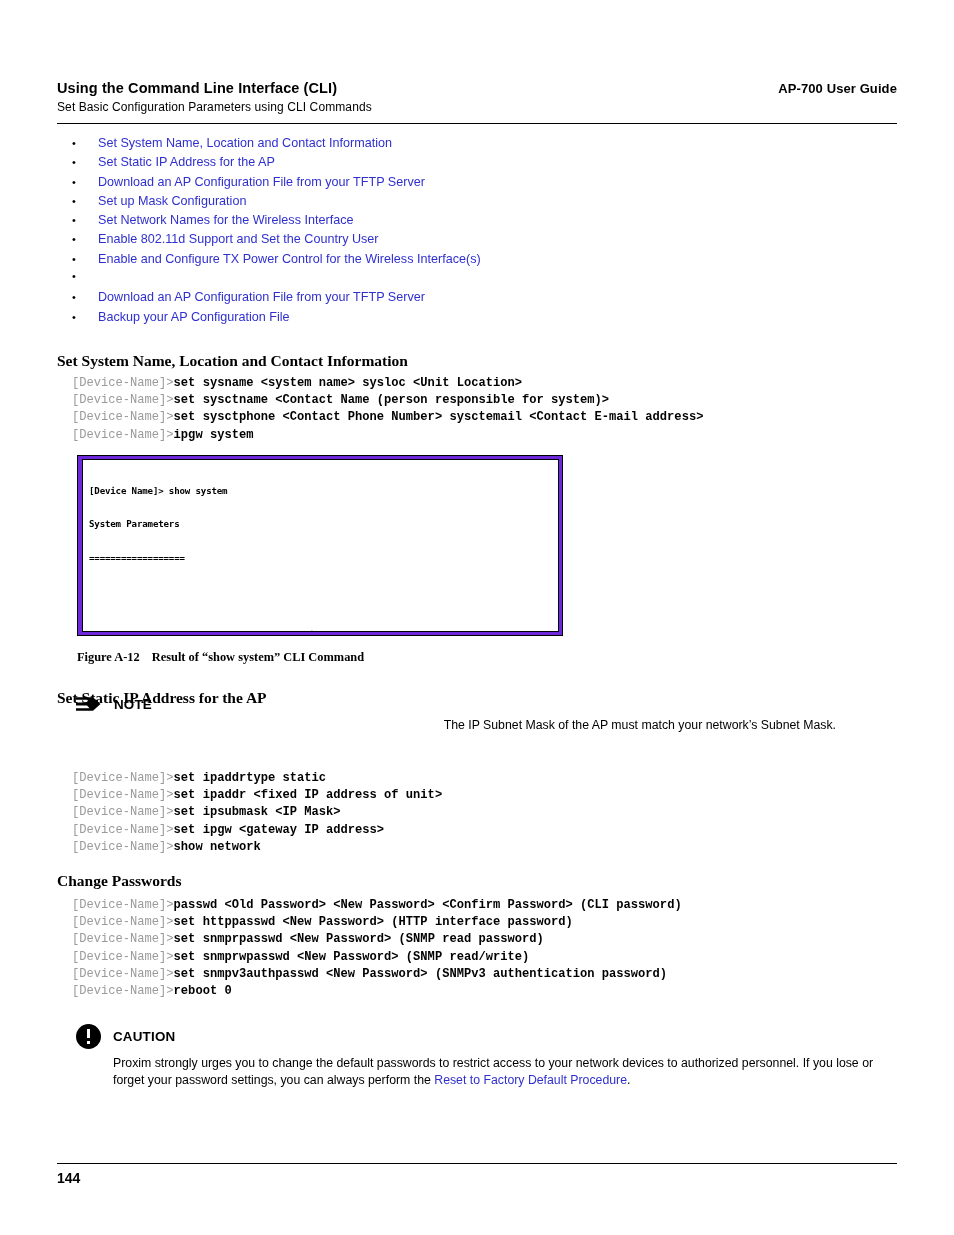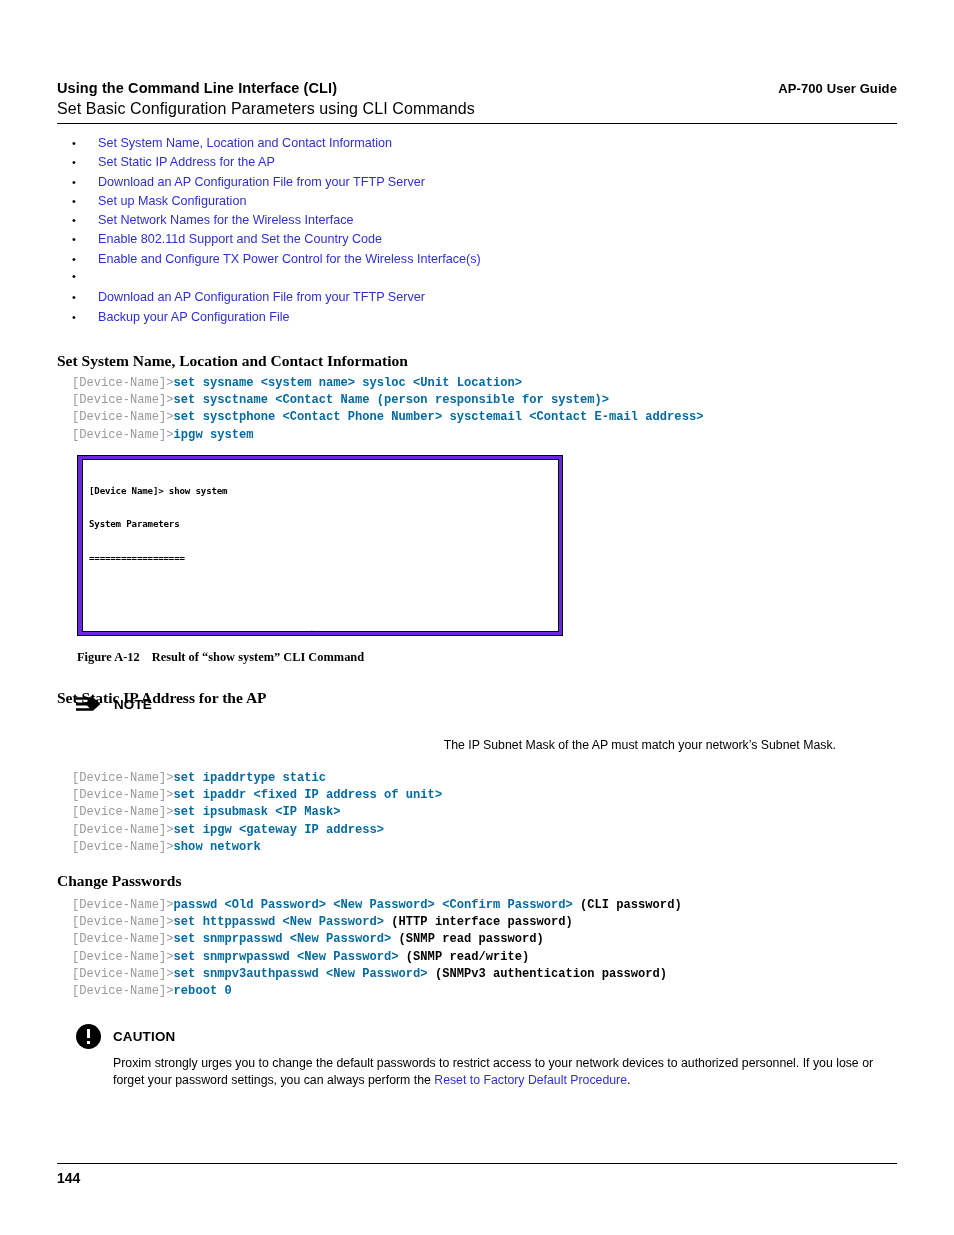--- a/index.html
+++ b/index.html
@@ -39,21 +39,21 @@
     font-size: 14.5px;
     font-weight: bold;
     letter-spacing: 0.1px;
   }
   .hdr-right-title {
     font-size: 13px;
     font-weight: bold;
     letter-spacing: 0.1px;
   }
   .hdr-subtitle {
-    font-size: 16px;
+    font-size: 12px;
     font-weight: normal;
     margin-top: 4px;
     letter-spacing: 0.1px;
   }
   .header-rule {
     position: absolute;
     left: 57px;
     top: 123px;
     width: 840px;
     height: 1px;
@@ -99,21 +99,21 @@
     font-family: "Liberation Mono", monospace;
     font-size: 12.1px;
     line-height: 17.2px;
     white-space: nowrap;
   }
   .cli-line { white-space: nowrap; }
   .cli-prompt {
     color: #9a9a9a;
   }
   .cli-cmd {
-    color: #0369a1;
+    color: #000000;
     font-weight: bold;
   }
   .cli-note {
     color: #000;
     font-weight: bold;
   }
 
   
   .term-box {
     position: absolute;
@@ -272,21 +272,21 @@
     <div class="bullet-row">
       <span class="bullet-mark">•</span>
       <span class="bullet-link">Set up Mask Configuration</span>
     </div>
     <div class="bullet-row">
       <span class="bullet-mark">•</span>
       <span class="bullet-link">Set Network Names for the Wireless Interface</span>
     </div>
     <div class="bullet-row">
       <span class="bullet-mark">•</span>
-      <span class="bullet-link">Enable 802.11d Support and Set the Country Code</span>
+      <span class="bullet-link">Enable 802.11d Support and Set the Country User</span>
     </div>
     <div class="bullet-row">
       <span class="bullet-mark">•</span>
       <span class="bullet-link">Enable and Configure TX Power Control for the Wireless Interface(s)</span>
     </div>
     <div class="bullet-row">
       <span class="bullet-mark">•</span>
     </div>
     <div class="bullet-row">
       <span class="bullet-mark">•</span>
@@ -351,21 +351,21 @@
 
   <div class="admon" style="left:76px; top:695px; width:760px;text-align:right;">
     <div class="admon-head">
       <span class="note-icon">
         <svg width="28" height="18" viewBox="0 0 28 18" xmlns="http://www.w3.org/2000/svg">
           <path d="M0 2.2 H17 L24.5 9 L17 15.8 H0 V13.2 H13.6 L11.0 10.6 H0 V7.4 H11.0 L13.6 4.8 H0 Z" fill="#000000"></path>
         </svg>
       </span>
       <span class="admon-title">NOTE</span>
     </div>
-    <div class="admon-body" style="margin-left:46px; margin-top:24px;">The IP Subnet Mask of the AP must match your network’s Subnet Mask.</div>
+    <div class="admon-body" style="margin-left:46px; margin-top:4px;">The IP Subnet Mask of the AP must match your network’s Subnet Mask.</div>
   </div>
 
   <div class="cli-block" style="left:72px; top:770px;">
     <div class="cli-line">
       <span class="cli-prompt">[Device-Name]&gt;</span><span class="cli-cmd">set ipaddrtype static</span>
     </div>
     <div class="cli-line">
       <span class="cli-prompt">[Device-Name]&gt;</span><span class="cli-cmd">set ipaddr &lt;fixed IP address of unit&gt;</span>
     </div>
     <div class="cli-line">

